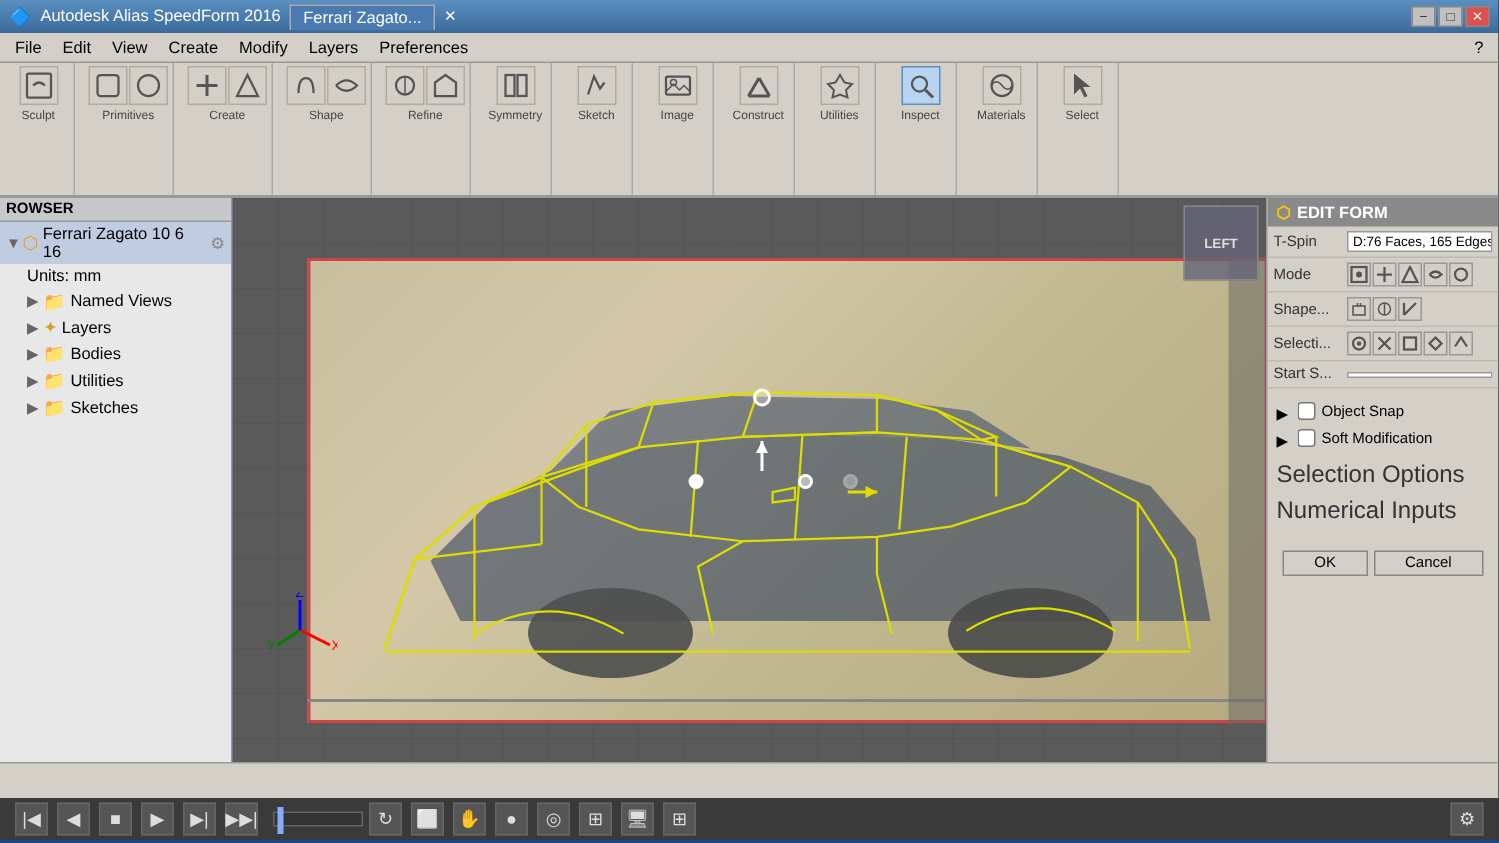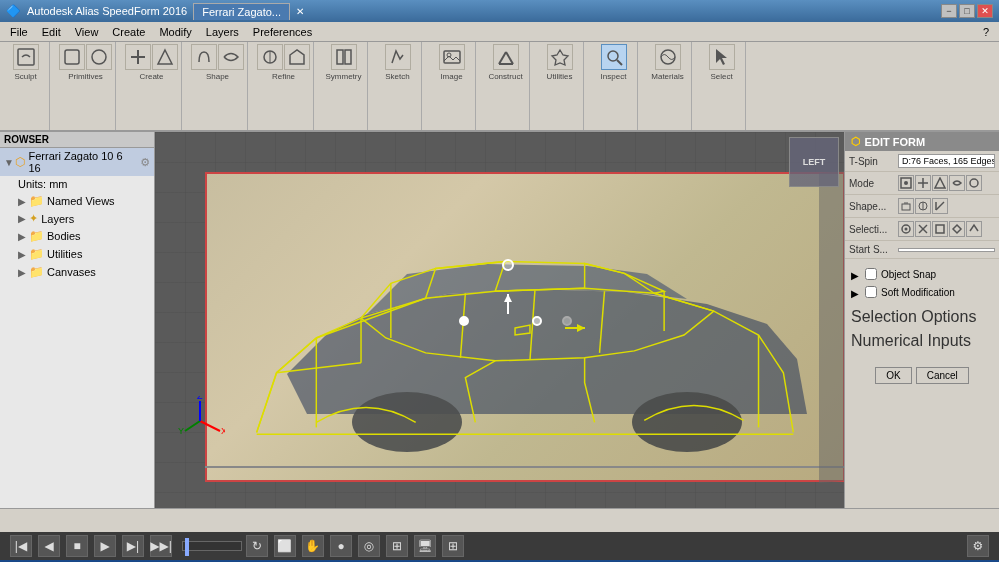--- a/index.html
+++ b/index.html
@@ -236,21 +236,21 @@
     }
 
     .btn-row {
       display: flex;
       gap: 4px;
       padding: 4px 6px;
       justify-content: center;
     }
 
     .panel-btn {
-      padding: 2px 10px;
+      padding: 2px 20px;
       background: #d4d0c8;
       border: 1px solid #888;
       cursor: pointer;
       font-size: 10px;
     }
 
     
     #status-bar {
       height: 24px;
       background: #d4d0c8;
@@ -585,21 +585,21 @@
 
     <div class="browser-item tree-indent">
       <span class="expand-icon">▶</span>
       <span class="folder-icon">📁</span>
       <span>Utilities</span>
     </div>
 
     <div class="browser-item tree-indent">
       <span class="expand-icon">▶</span>
       <span class="folder-icon">📁</span>
-      <span>Canvases</span>
+      <span>Sketches</span>
     </div>
   </div>
 
   <div id="viewport">
     <div id="viewport-bg"></div>
     <div id="grid"></div>
 
     <div id="car-canvas">
 
       <div id="canvas-plane">

